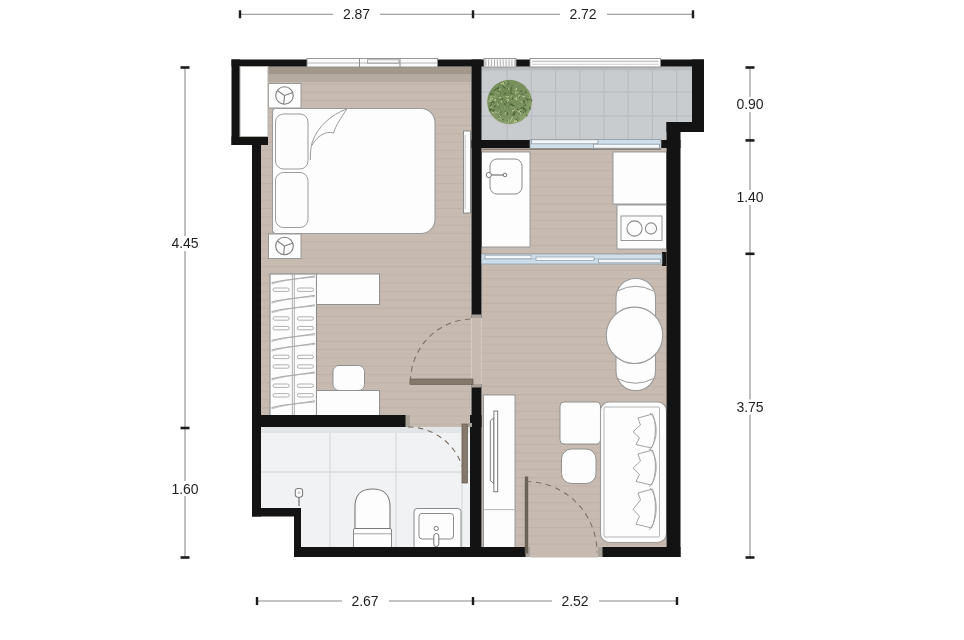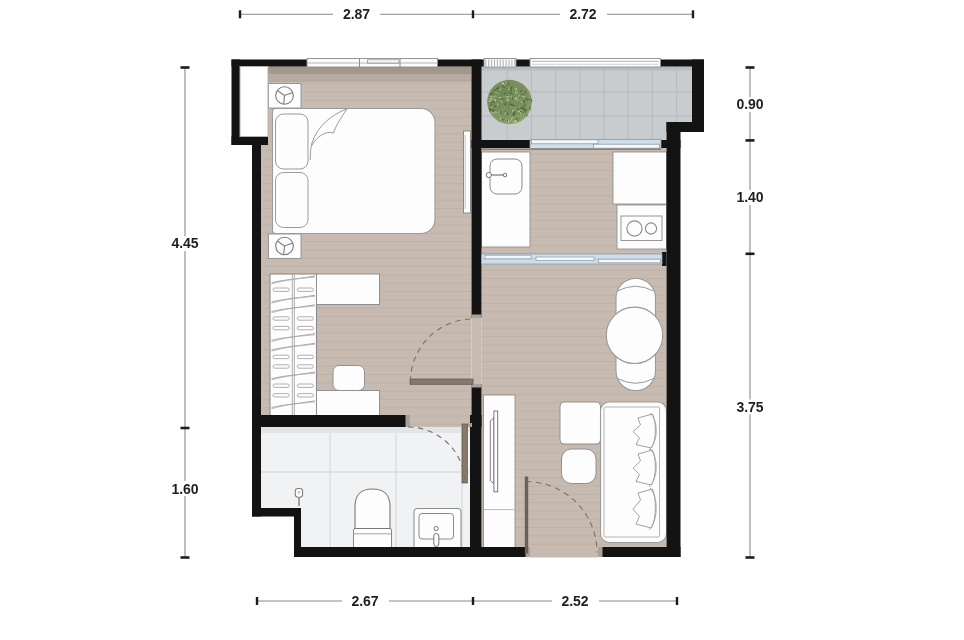--- a/index.html
+++ b/index.html
@@ -1,15 +1,15 @@
 <!DOCTYPE html>
 <html><head><meta charset="utf-8"><title>Floor Plan</title>
 <style>
 html,body{margin:0;padding:0;background:#ffffff;font-family:"Liberation Sans",sans-serif;}
-#c{position:relative;width:776px;height:640px;overflow:hidden;font-weight:bold;}
+#c{position:relative;width:776px;height:640px;overflow:hidden;}
 </style></head>
 <body>
 <div id="c">
 <svg width="964" height="640" viewBox="0 0 964 640" shape-rendering="auto">
 <rect x="261.0" y="66.5" width="210.5" height="360.5" fill="#c7bbb1"></rect>
 <rect x="261.0" y="66.5" width="210.5" height="8.0" fill="#a2978b"></rect>
 <rect x="261.0" y="74.5" width="210.5" height="7.5" fill="#b6aba0"></rect>
 <rect x="471.5" y="318.0" width="10.0" height="66.0" fill="#c7bbb1"></rect>
 <rect x="405.0" y="415.0" width="66.5" height="12.0" fill="#c7bbb1"></rect>
 <rect x="481.5" y="148.0" width="185.0" height="399.0" fill="#c7bbb1"></rect>

